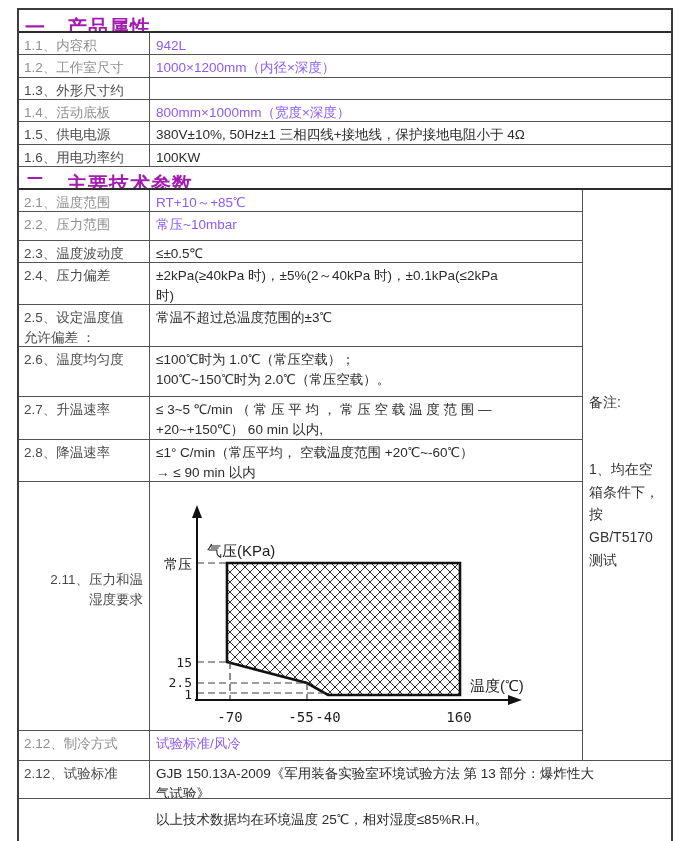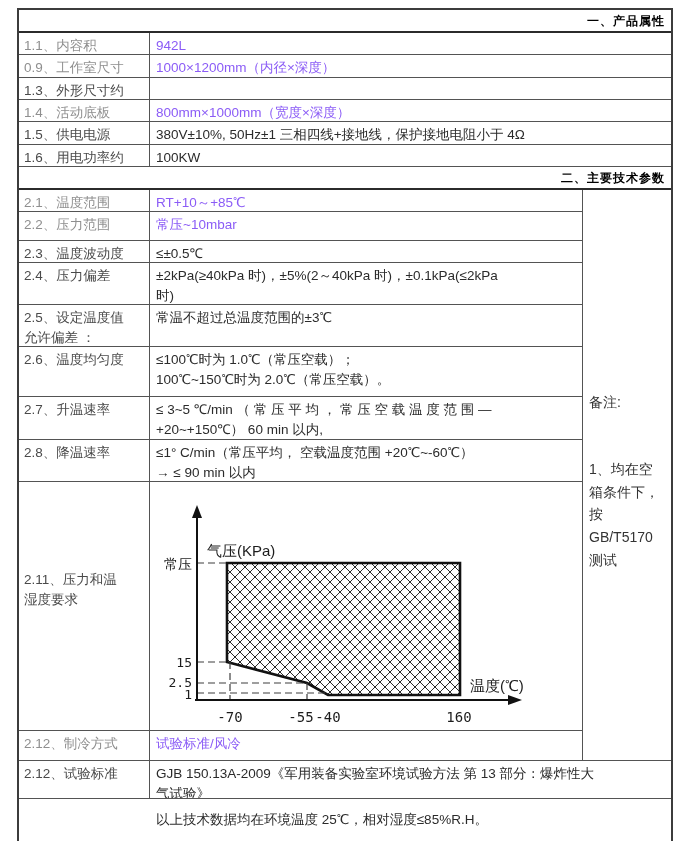--- a/index.html
+++ b/index.html
@@ -19,47 +19,46 @@
     border-right:1px solid #535353;border-bottom:1px solid #535353;
     box-sizing:border-box;padding:3px 6px 2px 6px;
     font-size:13.5px;line-height:1.5;white-space:pre-line;overflow:hidden;
   }
   .lbl{padding-left:5px;color:#4a4a4a;}
   .val{color:#2b2b2b;}
   .muted .lbl,.muted.lbl{color:#8f8f8f;}
   .muted .val,.muted.val{color:#8b5cf6;}
   .hdr{
     grid-column:1/4;border-right:none;border-bottom:2px solid #2b2b2b;
-    font-weight:bold;font-size:12px;color:#000000;letter-spacing:1px;
+    font-weight:bold;font-size:20px;color:#a21caf;letter-spacing:1px;
     padding-top:2px;
-    text-align:right;
   }
   .sp23{grid-column:2/4;border-right:none;}
   .eb{border-bottom:none;}
   .remark{
     grid-column:3/4;grid-row:9/19;border-right:none;
     font-size:14px;color:#333;padding-top:178px;line-height:1.62;
   }
   .remark .rtitle{margin-bottom:22px;}
   .chartcell{padding:0;position:relative;}
-  .chart-lbl{padding-top:88px;}
+  .chart-lbl{padding-top:88px;text-align:right;}
   svg text{font-family:"DejaVu Sans Mono","Liberation Mono",monospace;fill:#1c1c1c;}
   svg text.cjk{font-family:"Liberation Sans",sans-serif;}
 </style>
 </head>
 <body>
 
 <div class="tbl">
 
   <div class="c hdr">一、产品属性</div>
 
   <div class="c lbl muted">1.1、内容积</div>
   <div class="c val sp23 muted">942L</div>
 
-  <div class="c lbl muted">0.9、工作室尺寸</div>
+  <div class="c lbl muted">1.2、工作室尺寸</div>
   <div class="c val sp23 muted">1000×1200mm（内径×深度）</div>
 
   <div class="c lbl">1.3、外形尺寸约</div>
   <div class="c val sp23"></div>
 
   <div class="c lbl muted">1.4、活动底板</div>
   <div class="c val sp23 muted">800mm×1000mm（宽度×深度）</div>
 
   <div class="c lbl">1.5、供电电源</div>
   <div class="c val sp23">380V±10%, 50Hz±1 三相四线+接地线，保护接地电阻小于 4Ω</div>

